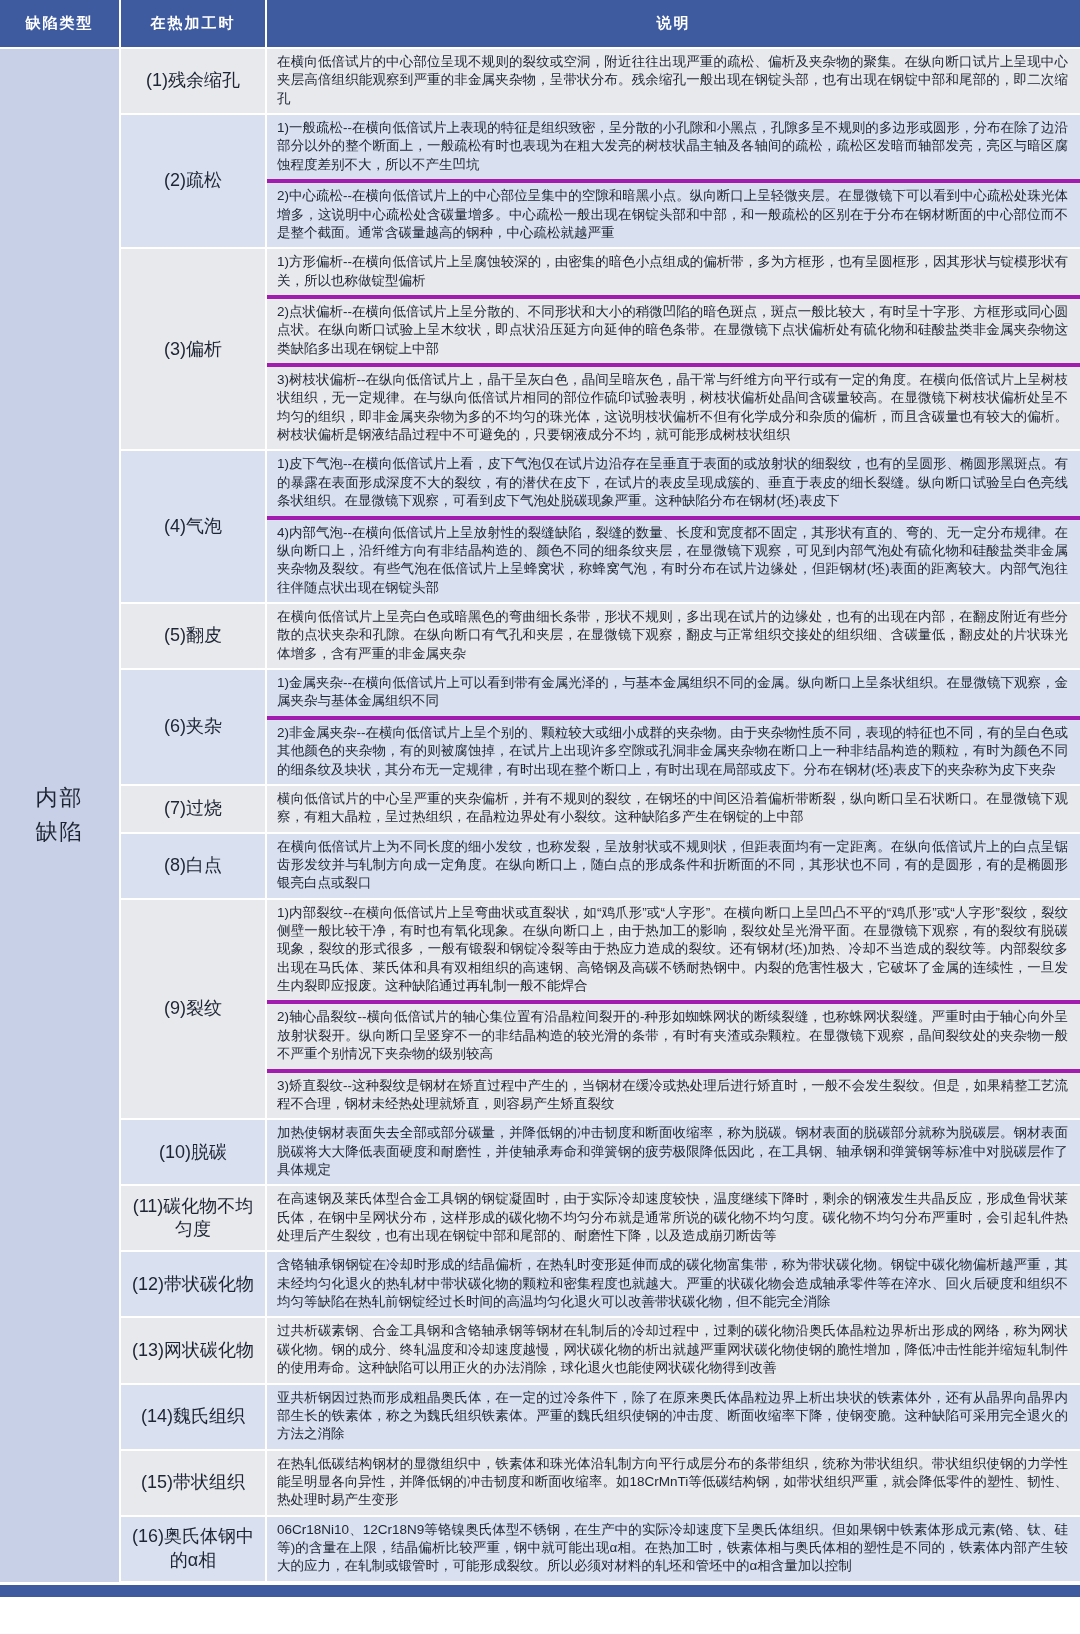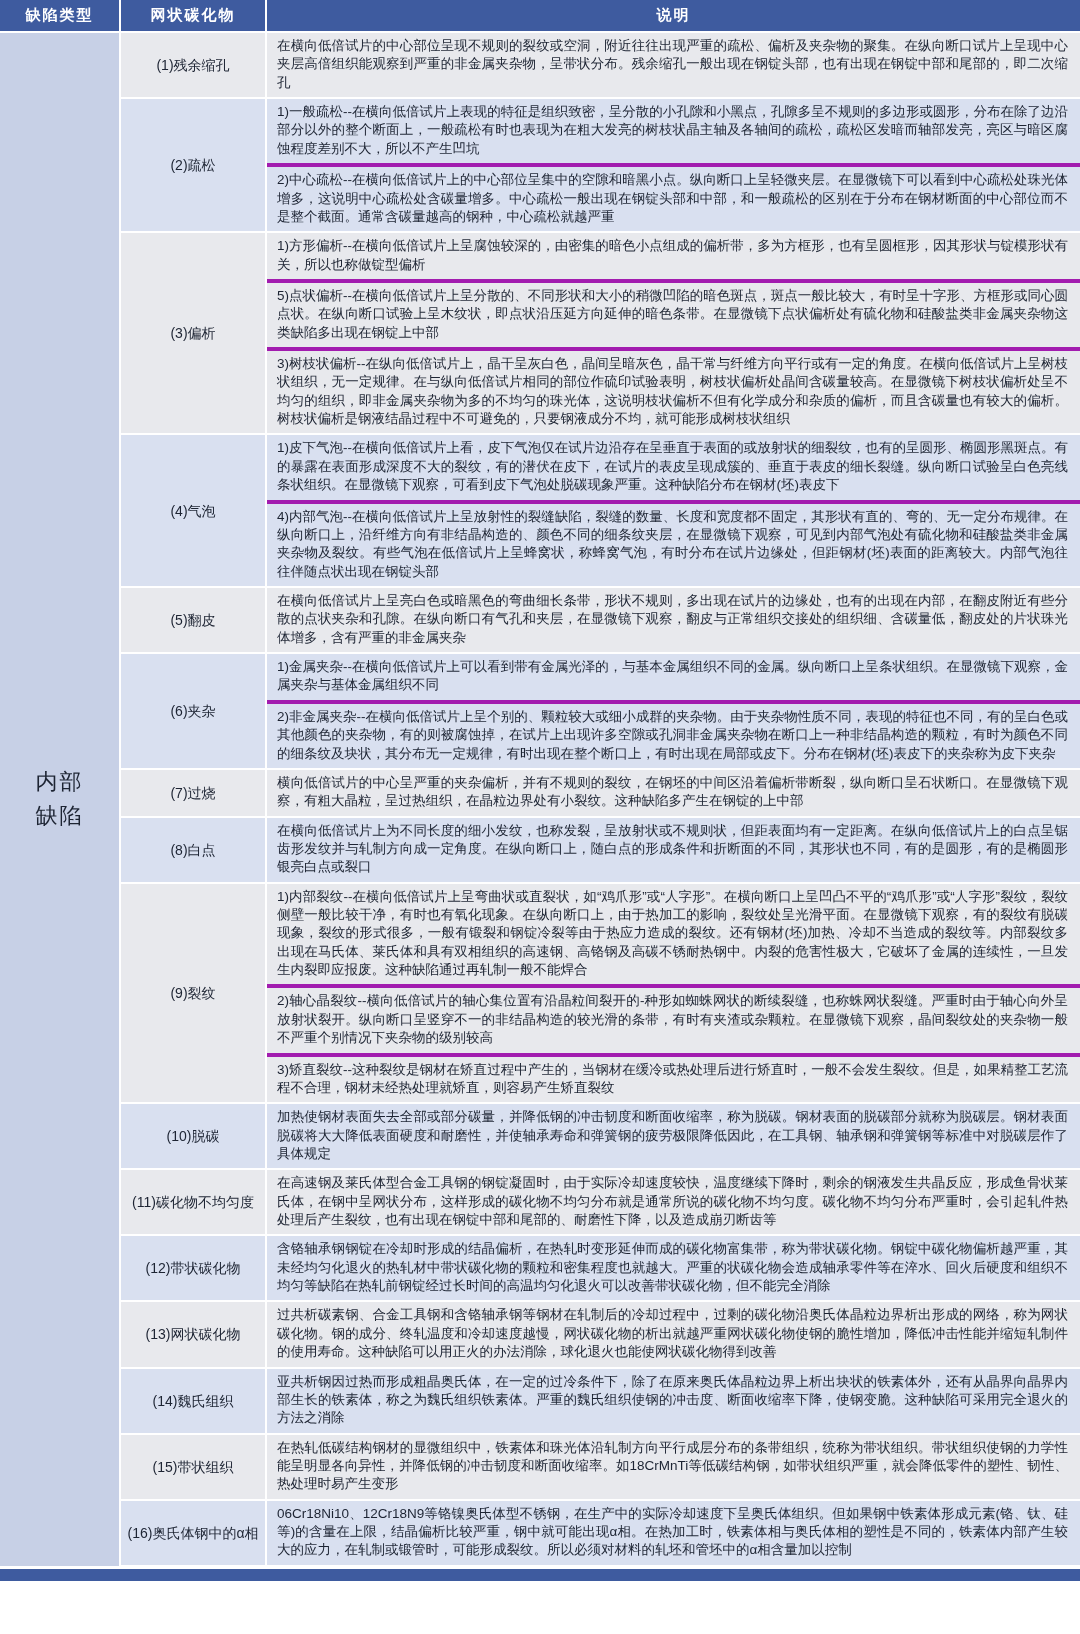--- a/index.html
+++ b/index.html
@@ -23,21 +23,21 @@
     table-layout:fixed;
   }
   col.c-type{width:120px;}
   col.c-name{width:146px;}
   col.c-desc{width:814px;}
   thead th{
     background:var(--header-bg);
     color:var(--header-text);
     font-size:15px;
     font-weight:bold;
-    height:32px;
+    height:48px;
     text-align:center;
     vertical-align:middle;
     letter-spacing:2px;
     border-right:2px solid #fff;
     border-bottom:2px solid #fff;
   }
   thead th:last-child{border-right:none;}
   td{vertical-align:middle;color:var(--text);}
   .category-cell{
     background:var(--category-bg);
@@ -47,21 +47,21 @@
   }
   .category-text{
     font-size:22px;
     font-weight:normal;
     letter-spacing:2px;
     line-height:1.55;
     white-space:pre-line;
   }
   .name-cell{
     text-align:center;
-    font-size:14px;
+    font-size:18px;
     padding:4px 6px;
     border-right:2px solid #fff;
     border-bottom:2px solid #fff;
     line-height:1.3;
   }
   .desc-cell{
     padding:0;
     border-bottom:2px solid #fff;
     vertical-align:middle;
   }
@@ -85,21 +85,21 @@
 
 <table>
   <colgroup>
     <col class="c-type">
     <col class="c-name">
     <col class="c-desc">
   </colgroup>
   <thead>
     <tr>
       <th>缺陷类型</th>
-      <th>网状碳化物</th>
+      <th>在热加工时</th>
       <th>说明</th>
     </tr>
   </thead>
   <tbody id="table-body">
       <tr class="row-a">
         <td rowspan="16" class="category-cell">
           <div class="category-text">内部
 缺陷</div>
         </td>
         <td class="name-cell">(1)残余缩孔</td>
@@ -111,21 +111,21 @@
         <td class="name-cell">(2)疏松</td>
         <td class="desc-cell">
           <div class="desc-item">1)一般疏松--在横向低倍试片上表现的特征是组织致密，呈分散的小孔隙和小黑点，孔隙多呈不规则的多边形或圆形，分布在除了边沿部分以外的整个断面上，一般疏松有时也表现为在粗大发亮的树枝状晶主轴及各轴间的疏松，疏松区发暗而轴部发亮，亮区与暗区腐蚀程度差别不大，所以不产生凹坑</div>
           <div class="desc-item">2)中心疏松--在横向低倍试片上的中心部位呈集中的空隙和暗黑小点。纵向断口上呈轻微夹层。在显微镜下可以看到中心疏松处珠光体增多，这说明中心疏松处含碳量增多。中心疏松一般出现在钢锭头部和中部，和一般疏松的区别在于分布在钢材断面的中心部位而不是整个截面。通常含碳量越高的钢种，中心疏松就越严重</div>
         </td>
       </tr>
       <tr class="row-a">
         <td class="name-cell">(3)偏析</td>
         <td class="desc-cell">
           <div class="desc-item">1)方形偏析--在横向低倍试片上呈腐蚀较深的，由密集的暗色小点组成的偏析带，多为方框形，也有呈圆框形，因其形状与锭模形状有关，所以也称做锭型偏析</div>
-          <div class="desc-item">5)点状偏析--在横向低倍试片上呈分散的、不同形状和大小的稍微凹陷的暗色斑点，斑点一般比较大，有时呈十字形、方框形或同心圆点状。在纵向断口试验上呈木纹状，即点状沿压延方向延伸的暗色条带。在显微镜下点状偏析处有硫化物和硅酸盐类非金属夹杂物这类缺陷多出现在钢锭上中部</div>
+          <div class="desc-item">2)点状偏析--在横向低倍试片上呈分散的、不同形状和大小的稍微凹陷的暗色斑点，斑点一般比较大，有时呈十字形、方框形或同心圆点状。在纵向断口试验上呈木纹状，即点状沿压延方向延伸的暗色条带。在显微镜下点状偏析处有硫化物和硅酸盐类非金属夹杂物这类缺陷多出现在钢锭上中部</div>
           <div class="desc-item">3)树枝状偏析--在纵向低倍试片上，晶干呈灰白色，晶间呈暗灰色，晶干常与纤维方向平行或有一定的角度。在横向低倍试片上呈树枝状组织，无一定规律。在与纵向低倍试片相同的部位作硫印试验表明，树枝状偏析处晶间含碳量较高。在显微镜下树枝状偏析处呈不均匀的组织，即非金属夹杂物为多的不均匀的珠光体，这说明枝状偏析不但有化学成分和杂质的偏析，而且含碳量也有较大的偏析。树枝状偏析是钢液结晶过程中不可避免的，只要钢液成分不均，就可能形成树枝状组织</div>
         </td>
       </tr>
       <tr class="row-b">
         <td class="name-cell">(4)气泡</td>
         <td class="desc-cell">
           <div class="desc-item">1)皮下气泡--在横向低倍试片上看，皮下气泡仅在试片边沿存在呈垂直于表面的或放射状的细裂纹，也有的呈圆形、椭圆形黑斑点。有的暴露在表面形成深度不大的裂纹，有的潜伏在皮下，在试片的表皮呈现成簇的、垂直于表皮的细长裂缝。纵向断口试验呈白色亮线条状组织。在显微镜下观察，可看到皮下气泡处脱碳现象严重。这种缺陷分布在钢材(坯)表皮下</div>
           <div class="desc-item">4)内部气泡--在横向低倍试片上呈放射性的裂缝缺陷，裂缝的数量、长度和宽度都不固定，其形状有直的、弯的、无一定分布规律。在纵向断口上，沿纤维方向有非结晶构造的、颜色不同的细条纹夹层，在显微镜下观察，可见到内部气泡处有硫化物和硅酸盐类非金属夹杂物及裂纹。有些气泡在低倍试片上呈蜂窝状，称蜂窝气泡，有时分布在试片边缘处，但距钢材(坯)表面的距离较大。内部气泡往往伴随点状出现在钢锭头部</div>
         </td>
       </tr>

